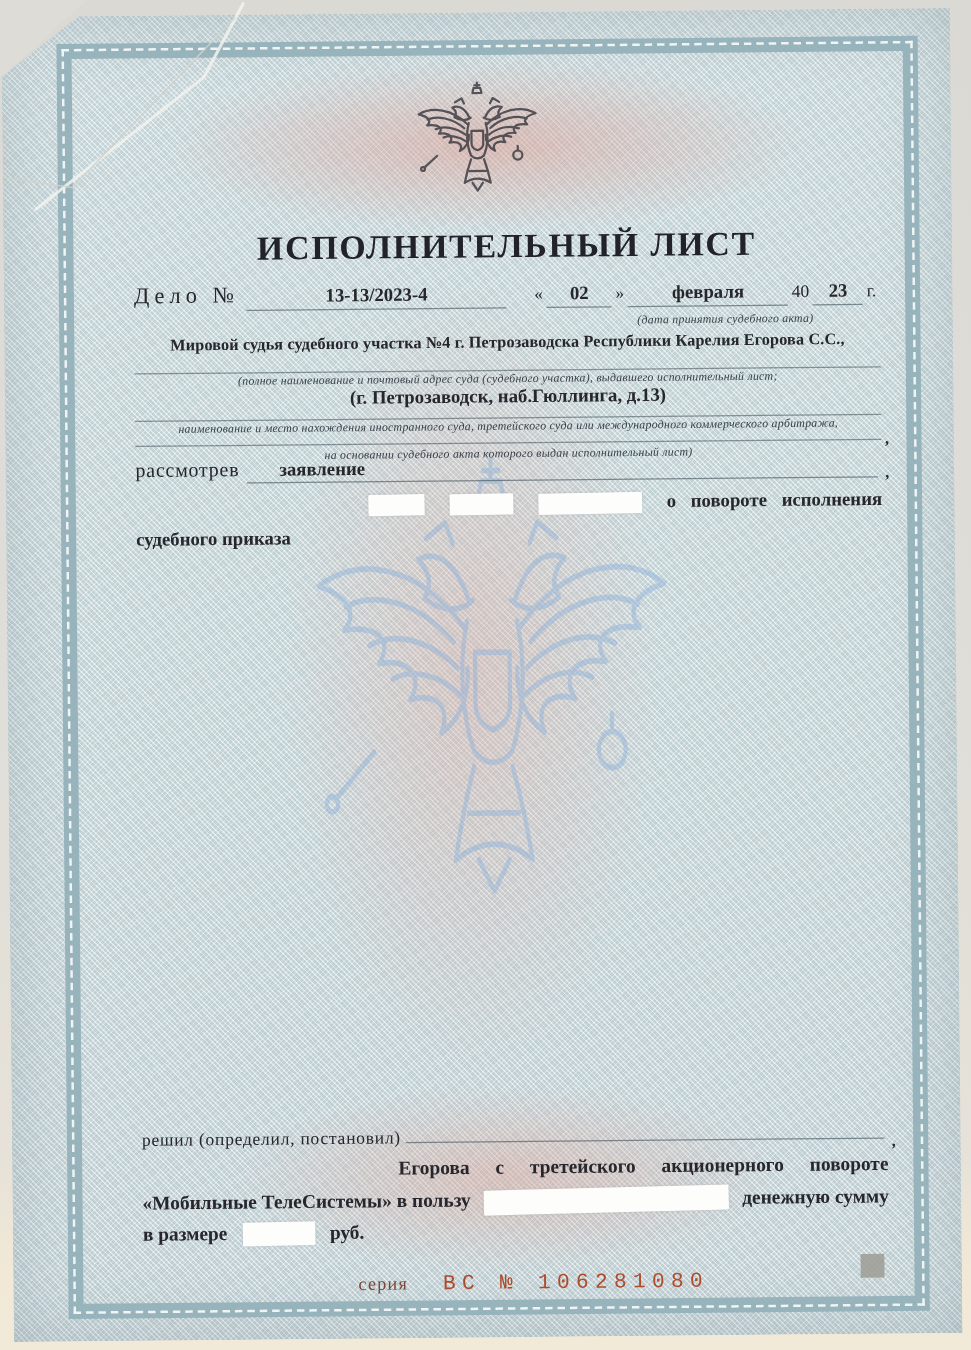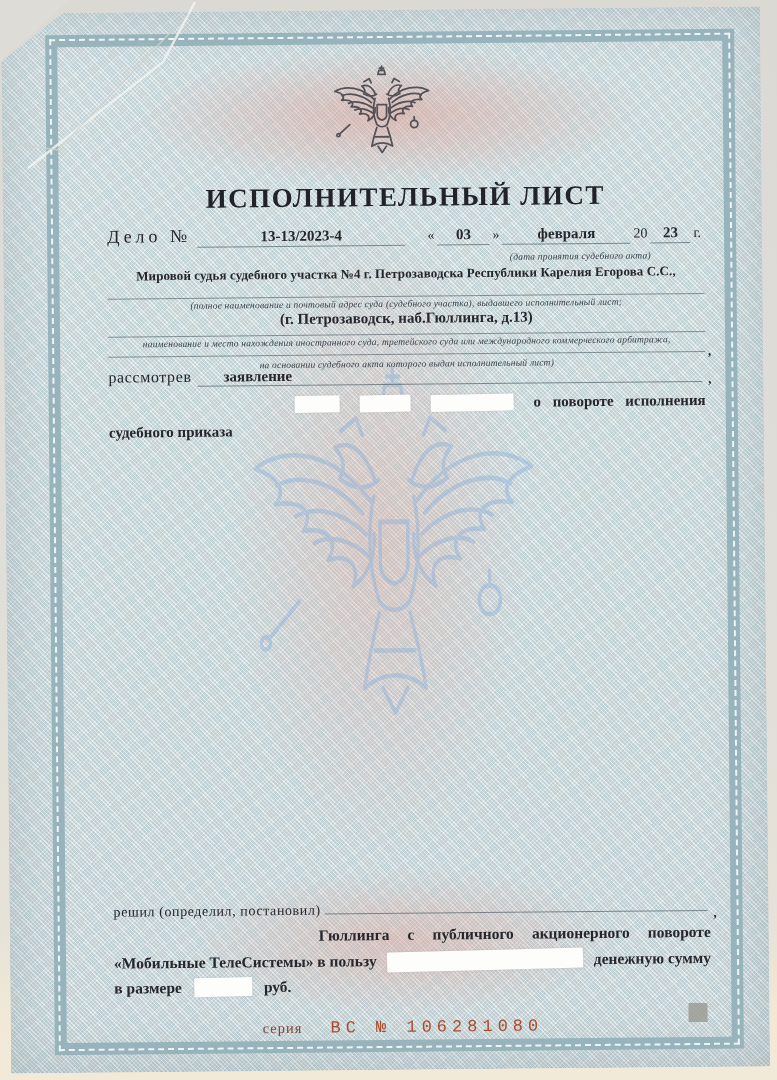--- a/index.html
+++ b/index.html
@@ -65,21 +65,21 @@
   .decision-row{top:892px;}
   .decision-row .lbl{font-size:14px;letter-spacing:.6px;margin-right:4px;white-space:nowrap;}
   .decision-row .fill{flex:1;border-bottom:1px solid rgba(62,78,88,.6);}
   .rul{font-weight:bold;font-size:15.5px;}
   .rul1{top:916px;margin-left:205px;display:flex;justify-content:space-between;}
   .rul2{top:941px;display:flex;justify-content:space-between;align-items:center;white-space:nowrap;}
   .rul2 .redact{width:196px;height:20px;transform:rotate(-.9deg);}
   .rul3{top:966px;display:flex;gap:12px;align-items:center;}
   .rul3 .redact{width:58px;height:19px;}
   .series-row{top:1008px;display:flex;align-items:baseline;gap:28px;padding-left:148px;}
-  .series-lbl{font-size:14.5px;letter-spacing:1px;color:#7c4537;}
+  .series-lbl{font-size:14.5px;letter-spacing:1px;color:#7c4537;margin-left:24px;}
   .series-val{font-family:"Liberation Mono","DejaVu Sans Mono",monospace;font-size:17px;letter-spacing:5px;color:#ad4c2c;white-space:nowrap;}
   .gray-square{position:absolute;left:678px;top:996px;width:19px;height:19px;background:#9c9c94;opacity:.85;}
   
   .tear{position:absolute;left:0;top:0;width:70px;height:62px;background:#dedcd6;
     clip-path:polygon(0 0,100% 0,0 100%);}
   .thread{position:absolute;left:0;top:0;width:260px;height:200px;pointer-events:none;}
 </style>
 </head>
 <body>
 
@@ -127,24 +127,24 @@
 
   <div class="content">
 
     <div class="abs title">ИСПОЛНИТЕЛЬНЫЙ ЛИСТ</div>
 
     <div class="abs row case-row">
       <span class="lbl">Дело №</span>
       <span class="uline w-case">13-13/2023-4</span>
       <span style="flex:1"></span>
       <span class="small-static">«</span>
-      <span class="uline w-day">03</span>
+      <span class="uline w-day">02</span>
       <span class="small-static">»</span>
       <span class="uline w-month">февраля</span>
-      <span class="small-static">20</span>
+      <span class="small-static">40</span>
       <span class="uline w-year">23</span>
       <span class="small-static">г.</span>
     </div>
 
     <div class="abs cap date-caption">(дата принятия судебного акта)</div>
 
     <div class="abs court-line">Мировой судья судебного участка №4 г. Петрозаводска Республики Карелия Егорова С.С.,</div>
 
     <div class="abs hr hr1"></div>
     <div class="abs cap cap-center cap1">(полное наименование и почтовый адрес суда (судебного участка), выдавшего исполнительный лист;</div>
@@ -171,23 +171,23 @@
     </div>
     <div class="abs subject2">судебного приказа</div>
 
     <div class="abs row decision-row">
       <span class="lbl">решил (определил, постановил)</span>
       <span class="fill"></span>
       <span class="tail-comma">,</span>
     </div>
 
     <div class="abs rul rul1">
-      <span>Гюллинга</span>
+      <span>Егорова</span>
       <span>с</span>
-      <span>публичного</span>
+      <span>третейского</span>
       <span>акционерного</span>
       <span>повороте</span>
     </div>
     <div class="abs rul rul2">
       <span>«Мобильные ТелеСистемы» в пользу</span>
       <span class="redact"></span>
       <span>денежную сумму</span>
     </div>
     <div class="abs rul rul3">
       <span>в размере</span>

